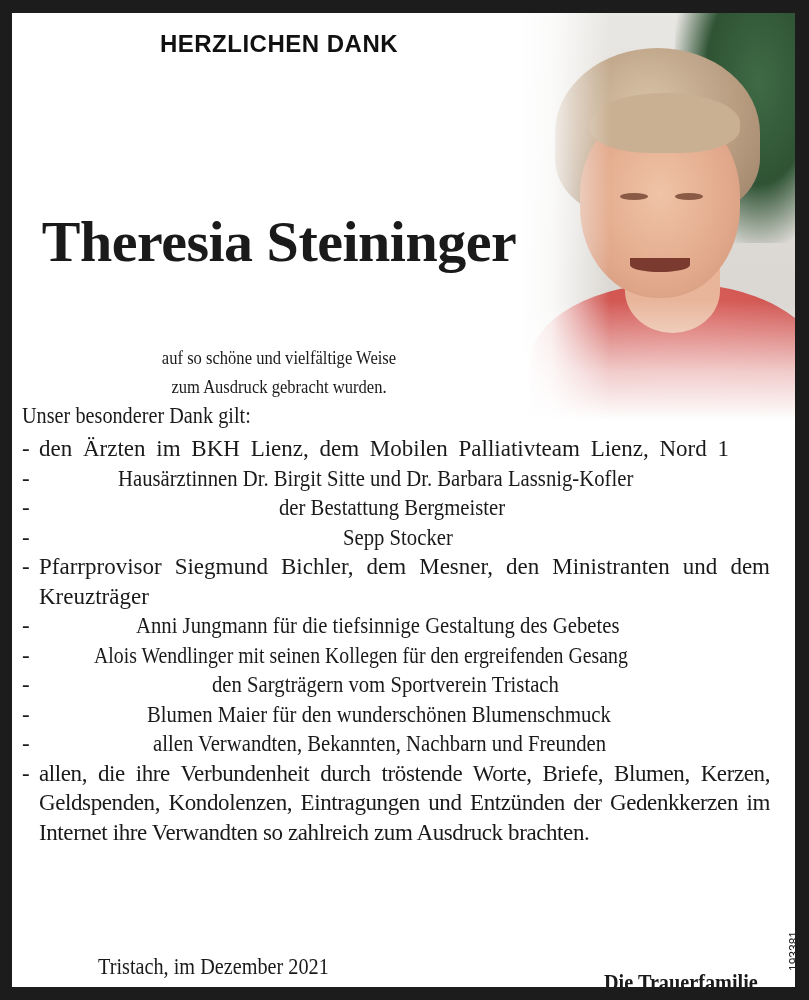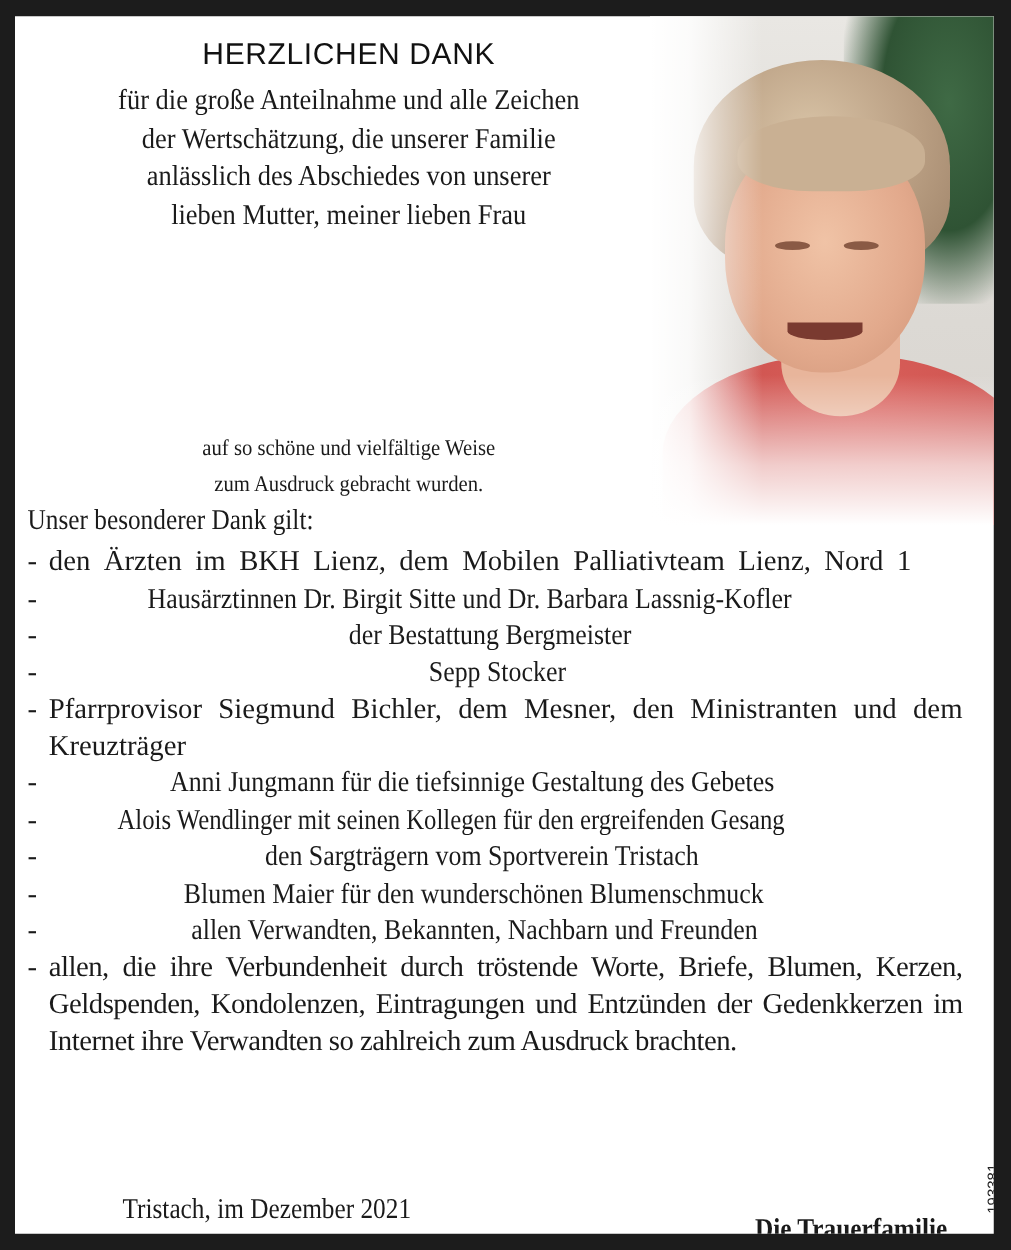--- a/index.html
+++ b/index.html
@@ -22,21 +22,21 @@
     background: #c9b093; }
   .photo .eye { position: absolute; top: 180px; width: 28px; height: 7px; border-radius: 50%; background: #8a5a45; }
   .photo .mouth { position: absolute; left: 110px; top: 245px; width: 60px; height: 14px; border-radius: 0 0 50% 50%; background: #7a3a30; }
   .photo .fade-left { position: absolute; left: 0; top: 0; width: 90px; height: 100%;
     background: linear-gradient(90deg, #ffffff 0%, rgba(255,255,255,0.85) 35%, rgba(255,255,255,0) 100%); }
   .photo .fade-bottom { position: absolute; left: 0; bottom: 0; width: 100%; height: 120px;
     background: linear-gradient(180deg, rgba(255,255,255,0) 0%, rgba(255,255,255,0.7) 60%, #ffffff 100%); }
 
   .serif { font-family: "Liberation Serif", "DejaVu Serif", serif; color: #1a1a1a; }
   .heading { position: absolute; left: 0; width: 534px; top: 17px; text-align: center;
-    font-family: "Liberation Sans", "DejaVu Sans", sans-serif; font-weight: 400; font-size: 24px; letter-spacing: 0.5px; color: #111; }
+    font-family: "Liberation Sans", "DejaVu Sans", sans-serif; font-weight: 700; font-size: 24px; letter-spacing: 0.5px; color: #111; }
   .intro { position: absolute; left: 0; width: 534px; top: 52px; text-align: center; font-size: 23px; line-height: 30.5px; }
   .intro div { transform: scaleX(0.92); }
   .name { position: absolute; left: 0; width: 534px; top: 198px; text-align: center; font-size: 58px; font-weight: 700; letter-spacing: -0.5px; line-height: 62px; }
   .dates { position: absolute; left: 0; width: 534px; top: 266px; text-align: center; font-size: 21px; font-weight: 700; }
   .dates .sep { display: inline-block; width: 24px; }
   .outro { position: absolute; left: 0; width: 534px; top: 331px; text-align: center; font-size: 18px; line-height: 29px; }
   .outro div { transform: scaleX(0.92); }
 
   .list-title { position: absolute; left: 10px; top: 390px; font-size: 23px; }
   .list-title span { display: inline-block; transform-origin: left; transform: scaleX(0.88); }
@@ -70,27 +70,22 @@
     <div class="fringe"></div>
     <div class="eye" style="left:100px"></div>
     <div class="eye" style="left:155px"></div>
     <div class="mouth"></div>
     <div class="fade-left"></div>
     <div class="fade-bottom"></div>
   </div>
 
   <div class="heading">HERZLICHEN DANK</div>
 
-  <div class="intro serif">
-    <div>für die große Anteilnahme und alle Zeichen</div>
-    <div>der Wertschätzung, die unserer Familie</div>
-    <div>anlässlich des Abschiedes von unserer</div>
-    <div>lieben Mutter, meiner lieben Frau</div>
-  </div>
 
+  <div class="name serif">Theresia Steininger</div>
 
 
   <div class="outro serif">
     <div>auf so schöne und vielfältige Weise</div>
     <div>zum Ausdruck gebracht wurden.</div>
   </div>
 
   <div class="list-title serif"><span>Unser besonderer Dank gilt:</span></div>
 
   <div class="list serif">

